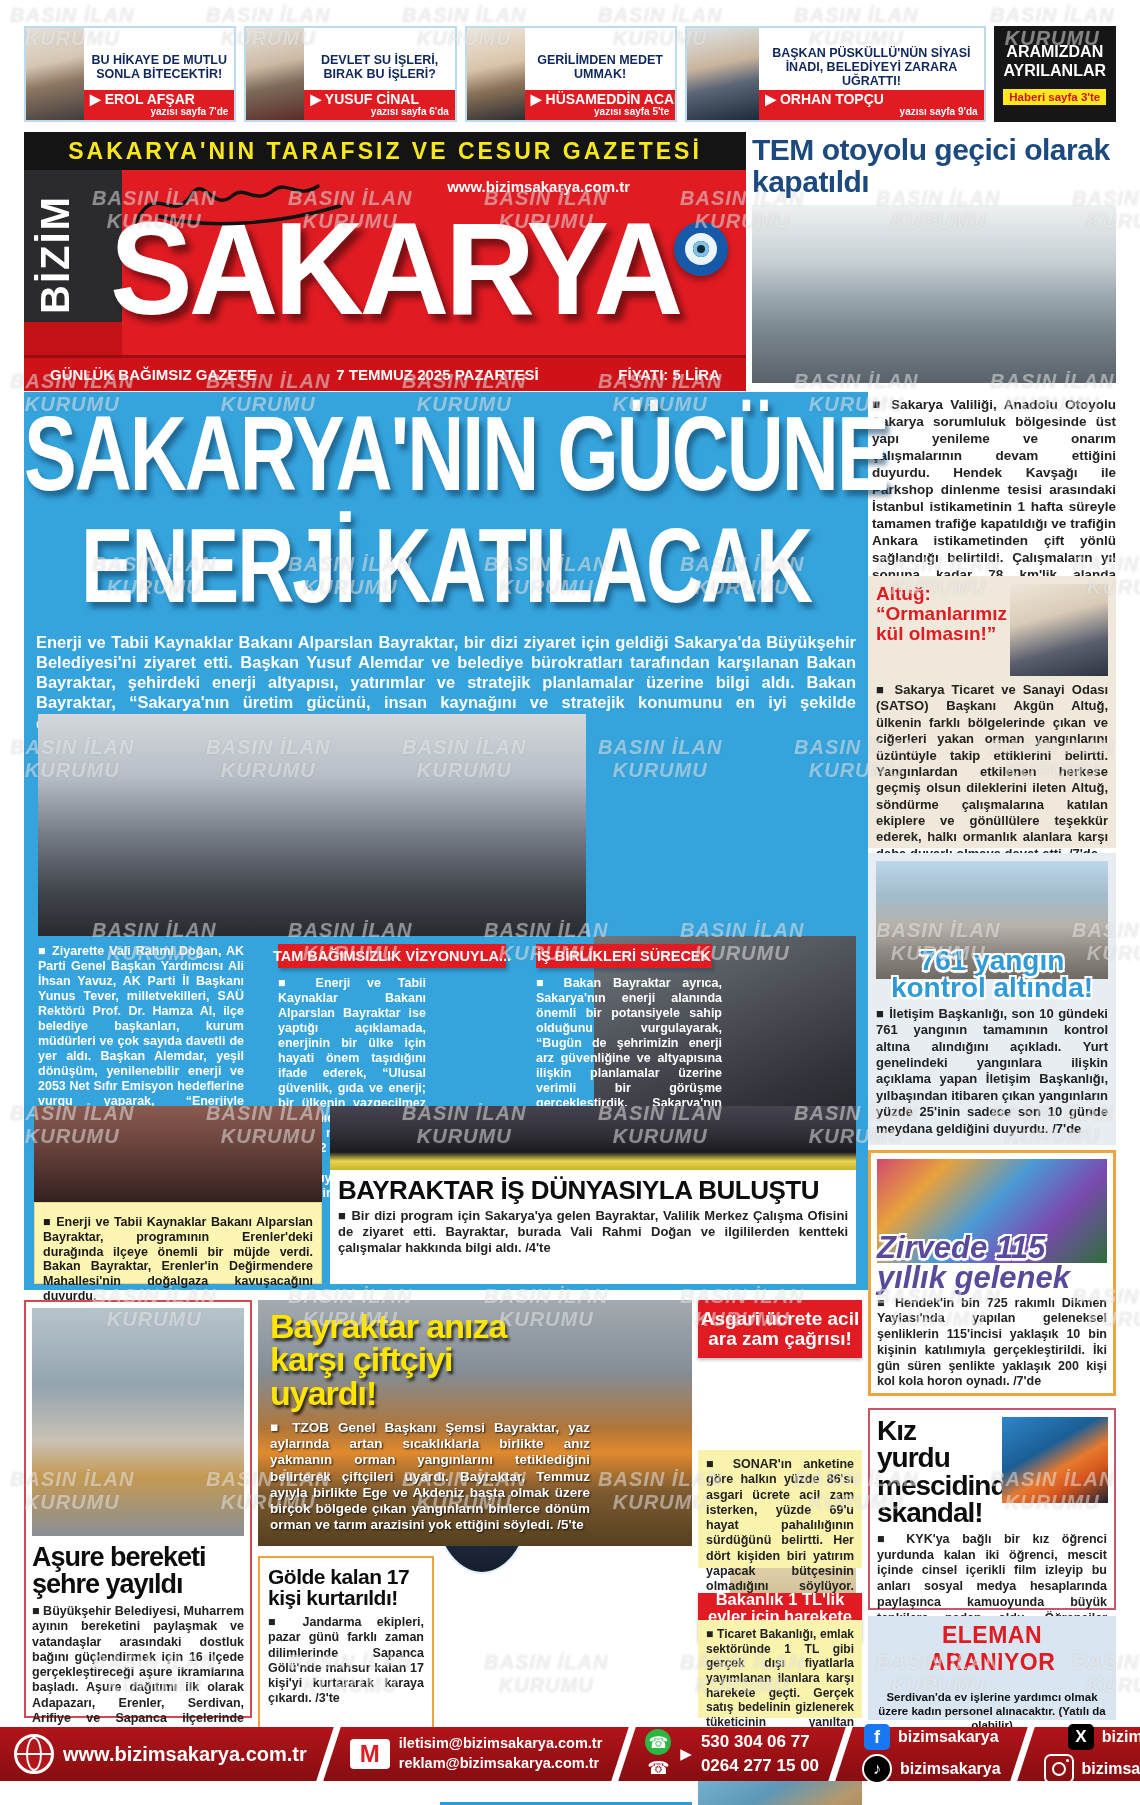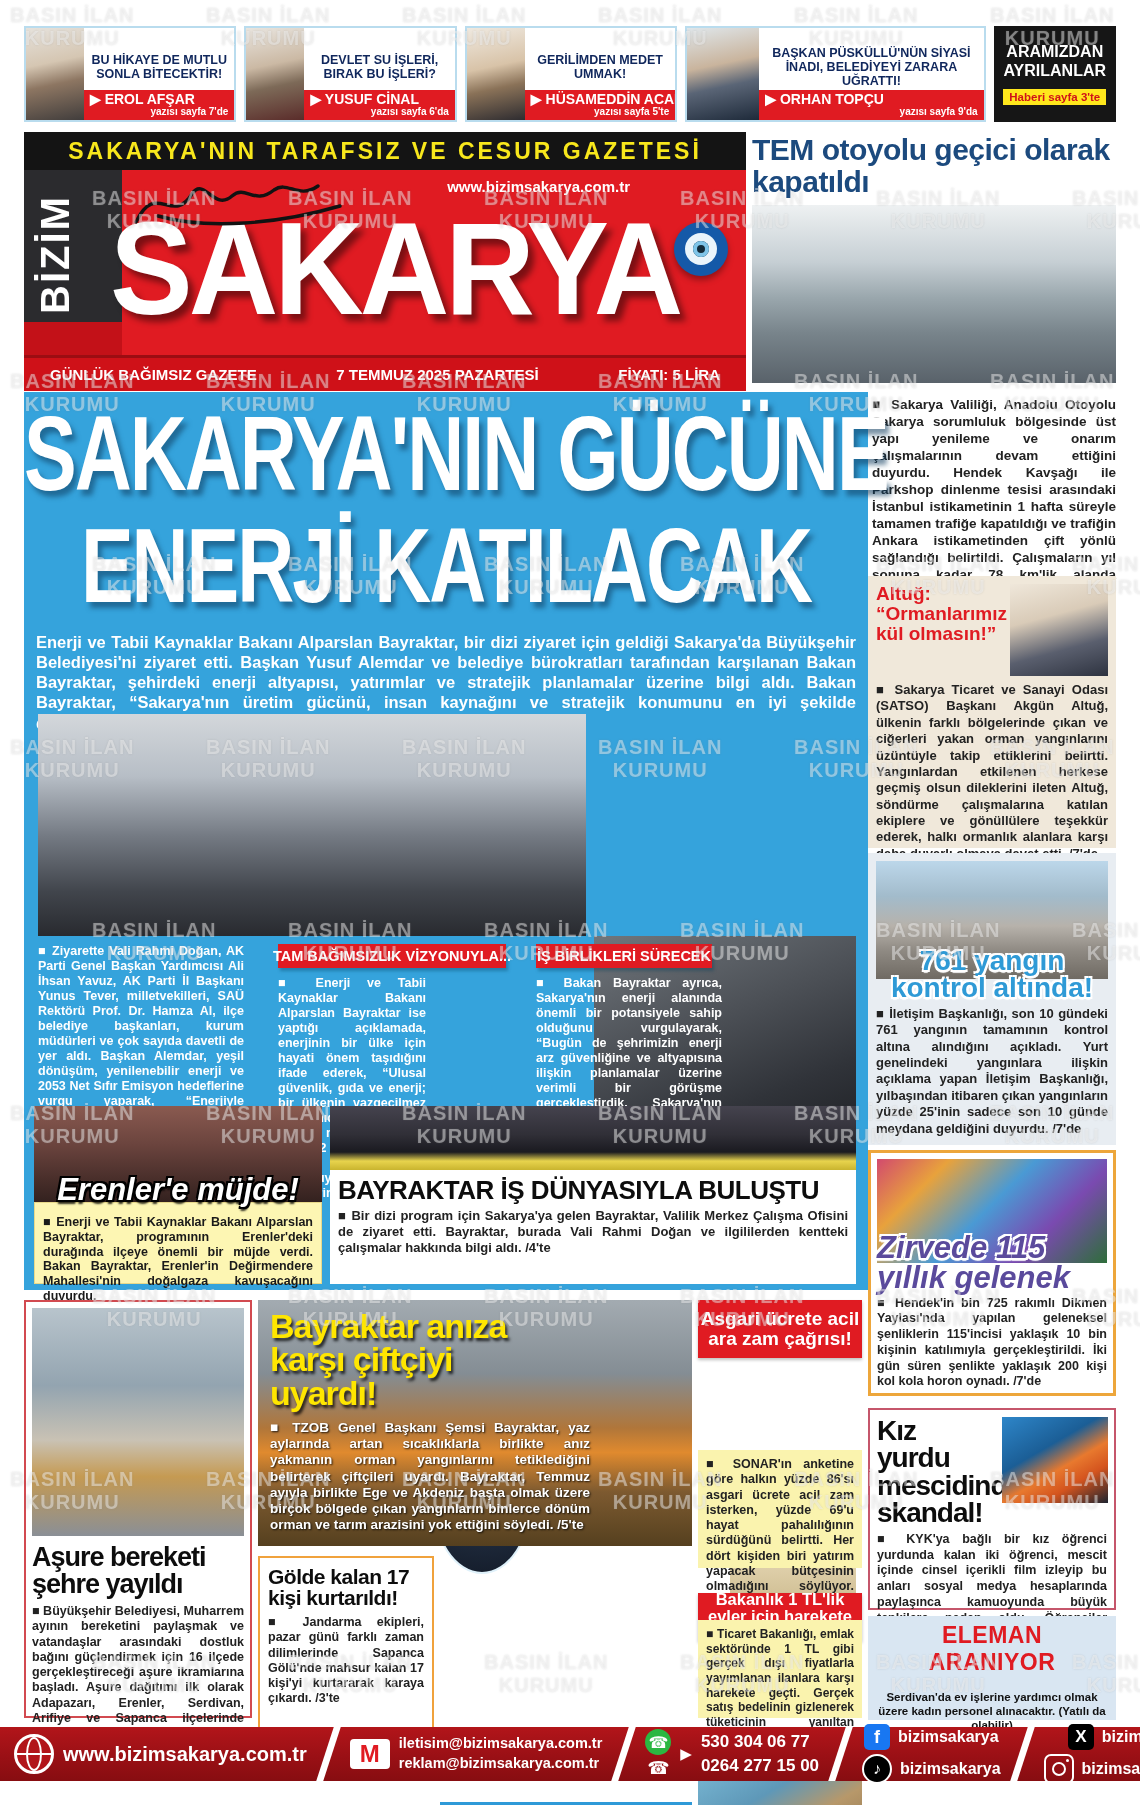--- a/index.html
+++ b/index.html
@@ -232,21 +232,20 @@
     <div class="abs red-label" style="left:254px;top:552px;width:228px;height:24px;">TAM BAĞIMSIZLIK VİZYONUYLA...</div>
     <div class="abs cap" style="left:254px;top:584px;width:148px;">■ Enerji ve Tabii Kaynaklar Bakanı Alparslan Bayraktar ise yaptığı açıklamada, enerjinin bir ülke için hayati önem taşıdığını ifade ederek, “Ulusal güvenlik, gıda ve enerji; bir ülkenin vazgeçilmez üç alanıdır. Enerjisiz bir hayat mümkün değil. Son 22 yıldır enerjide tam bağımsızlık vizyonuyla çalışıyoruz” ifadelerini kullandı.</div>
     <div class="abs photo g-oval" style="left:408px;top:586px;width:96px;height:148px;border-radius:50%;border:2px solid #dff1fa;"></div>
 
     <div class="abs red-label" style="left:512px;top:552px;width:176px;height:24px;">İŞ BİRLİKLERİ SÜRECEK</div>
     <div class="abs cap" style="left:512px;top:584px;width:186px;">■ Bakan Bayraktar ayrıca, Sakarya'nın enerji alanında önemli bir potansiyele sahip olduğunu vurgulayarak, “Bugün de şehrimizin enerji arz güvenliğine ve altyapısına ilişkin planlamalar üzerine verimli bir görüşme gerçekleştirdik. Sakarya'nın üretim gücünü, insan kaynağını ve stratejik konumunu en iyi şekilde değerlendirecek yatırımlar için iş birliğimizi sürdüreceğiz” dedi. /6'da</div>
     <div class="abs photo g-desk" style="left:706px;top:556px;width:126px;height:148px;"></div>
 
     <div class="abs" style="left:10px;top:714px;width:288px;height:178px;">
       <div class="photo g-erenler" style="width:288px;height:96px;"></div>
-      <div class="abs overlay-title" style="left:50%;top:66px;transform:translateX(-50%);z-index:3;">Erenler'e müjde!</div>
       <div class="yellow-cap" style="height:62px;padding-top:12px;">■ Enerji ve Tabii Kaynaklar Bakanı Alparslan Bayraktar, programının Erenler'deki durağında ilçeye önemli bir müjde verdi. Bakan Bayraktar, Erenler'in Değirmendere Mahallesi'nin doğalgaza kavuşacağını duyurdu.</div>
     </div>
 
     <div class="abs" style="left:306px;top:714px;width:526px;height:178px;background:#fff;">
       <div class="photo g-podium" style="width:526px;height:64px;"></div>
       <div class="news-hl-black" style="padding:5px 8px 2px;">BAYRAKTAR İŞ DÜNYASIYLA BULUŞTU</div>
       <div class="body-sm" style="padding:0 8px;">■ Bir dizi program için Sakarya'ya gelen Bayraktar, Valilik Merkez Çalışma Ofisini de ziyaret etti. Bayraktar, burada Vali Rahmi Doğan ve ilgililerden kentteki çalışmalar hakkında bilgi aldı. /4'te</div>
     </div>
   </div>
 
@@ -354,21 +353,21 @@
           <span class="xx">X</span>
           <span>bizimsakarya</span>
         </div>
       <div class="f-soc-row">
           <span class="ig"></span>
           <span>bizimsakaryacomtr</span>
         </div>
     </div>
   </div>
 
-  <div class="abs" style="left:0;top:0;width:1140px;height:1805px;pointer-events:none;z-index:60;">
+  <div class="abs" style="left:0;top:0;width:1140px;height:1805px;pointer-events:none;z-index:60;font-style:italic;">
       <div class="wm" style="left: 10px; top: 4px;">BASIN İLAN
 KURUMU</div>
       <div class="wm" style="left: 206px; top: 4px;">BASIN İLAN
 KURUMU</div>
       <div class="wm" style="left: 402px; top: 4px;">BASIN İLAN
 KURUMU</div>
       <div class="wm" style="left: 598px; top: 4px;">BASIN İLAN
 KURUMU</div>
       <div class="wm" style="left: 794px; top: 4px;">BASIN İLAN
 KURUMU</div>

